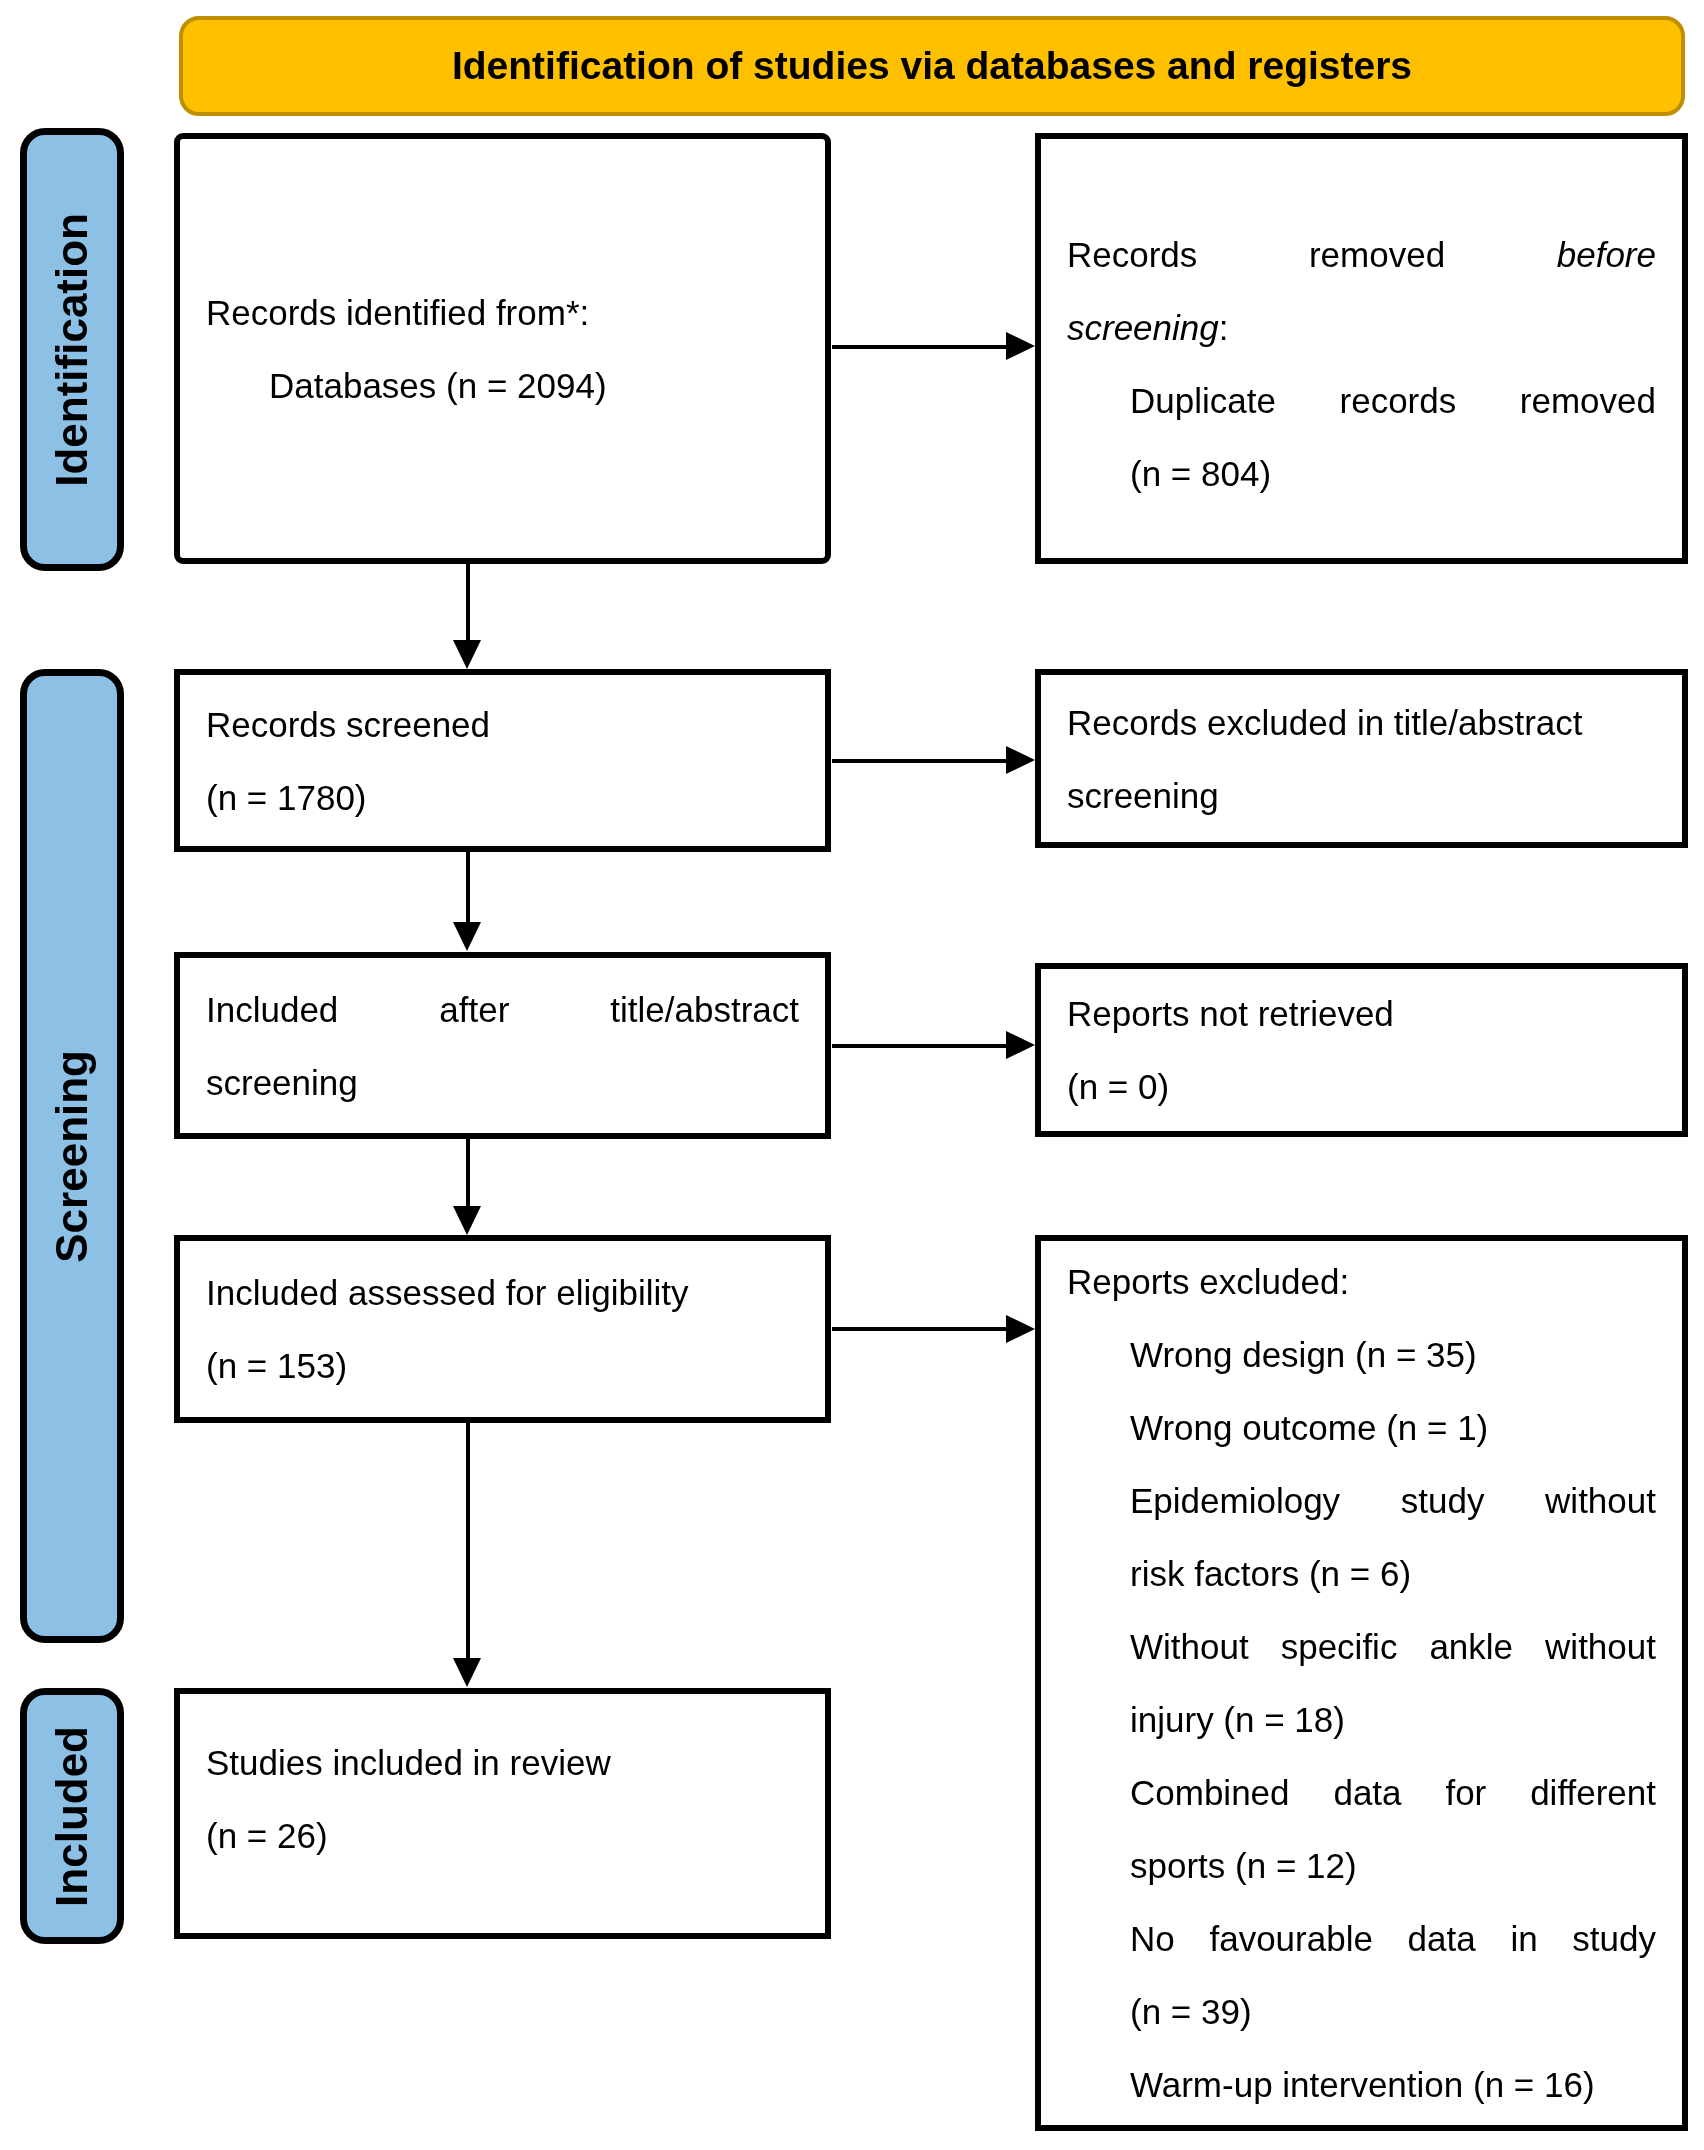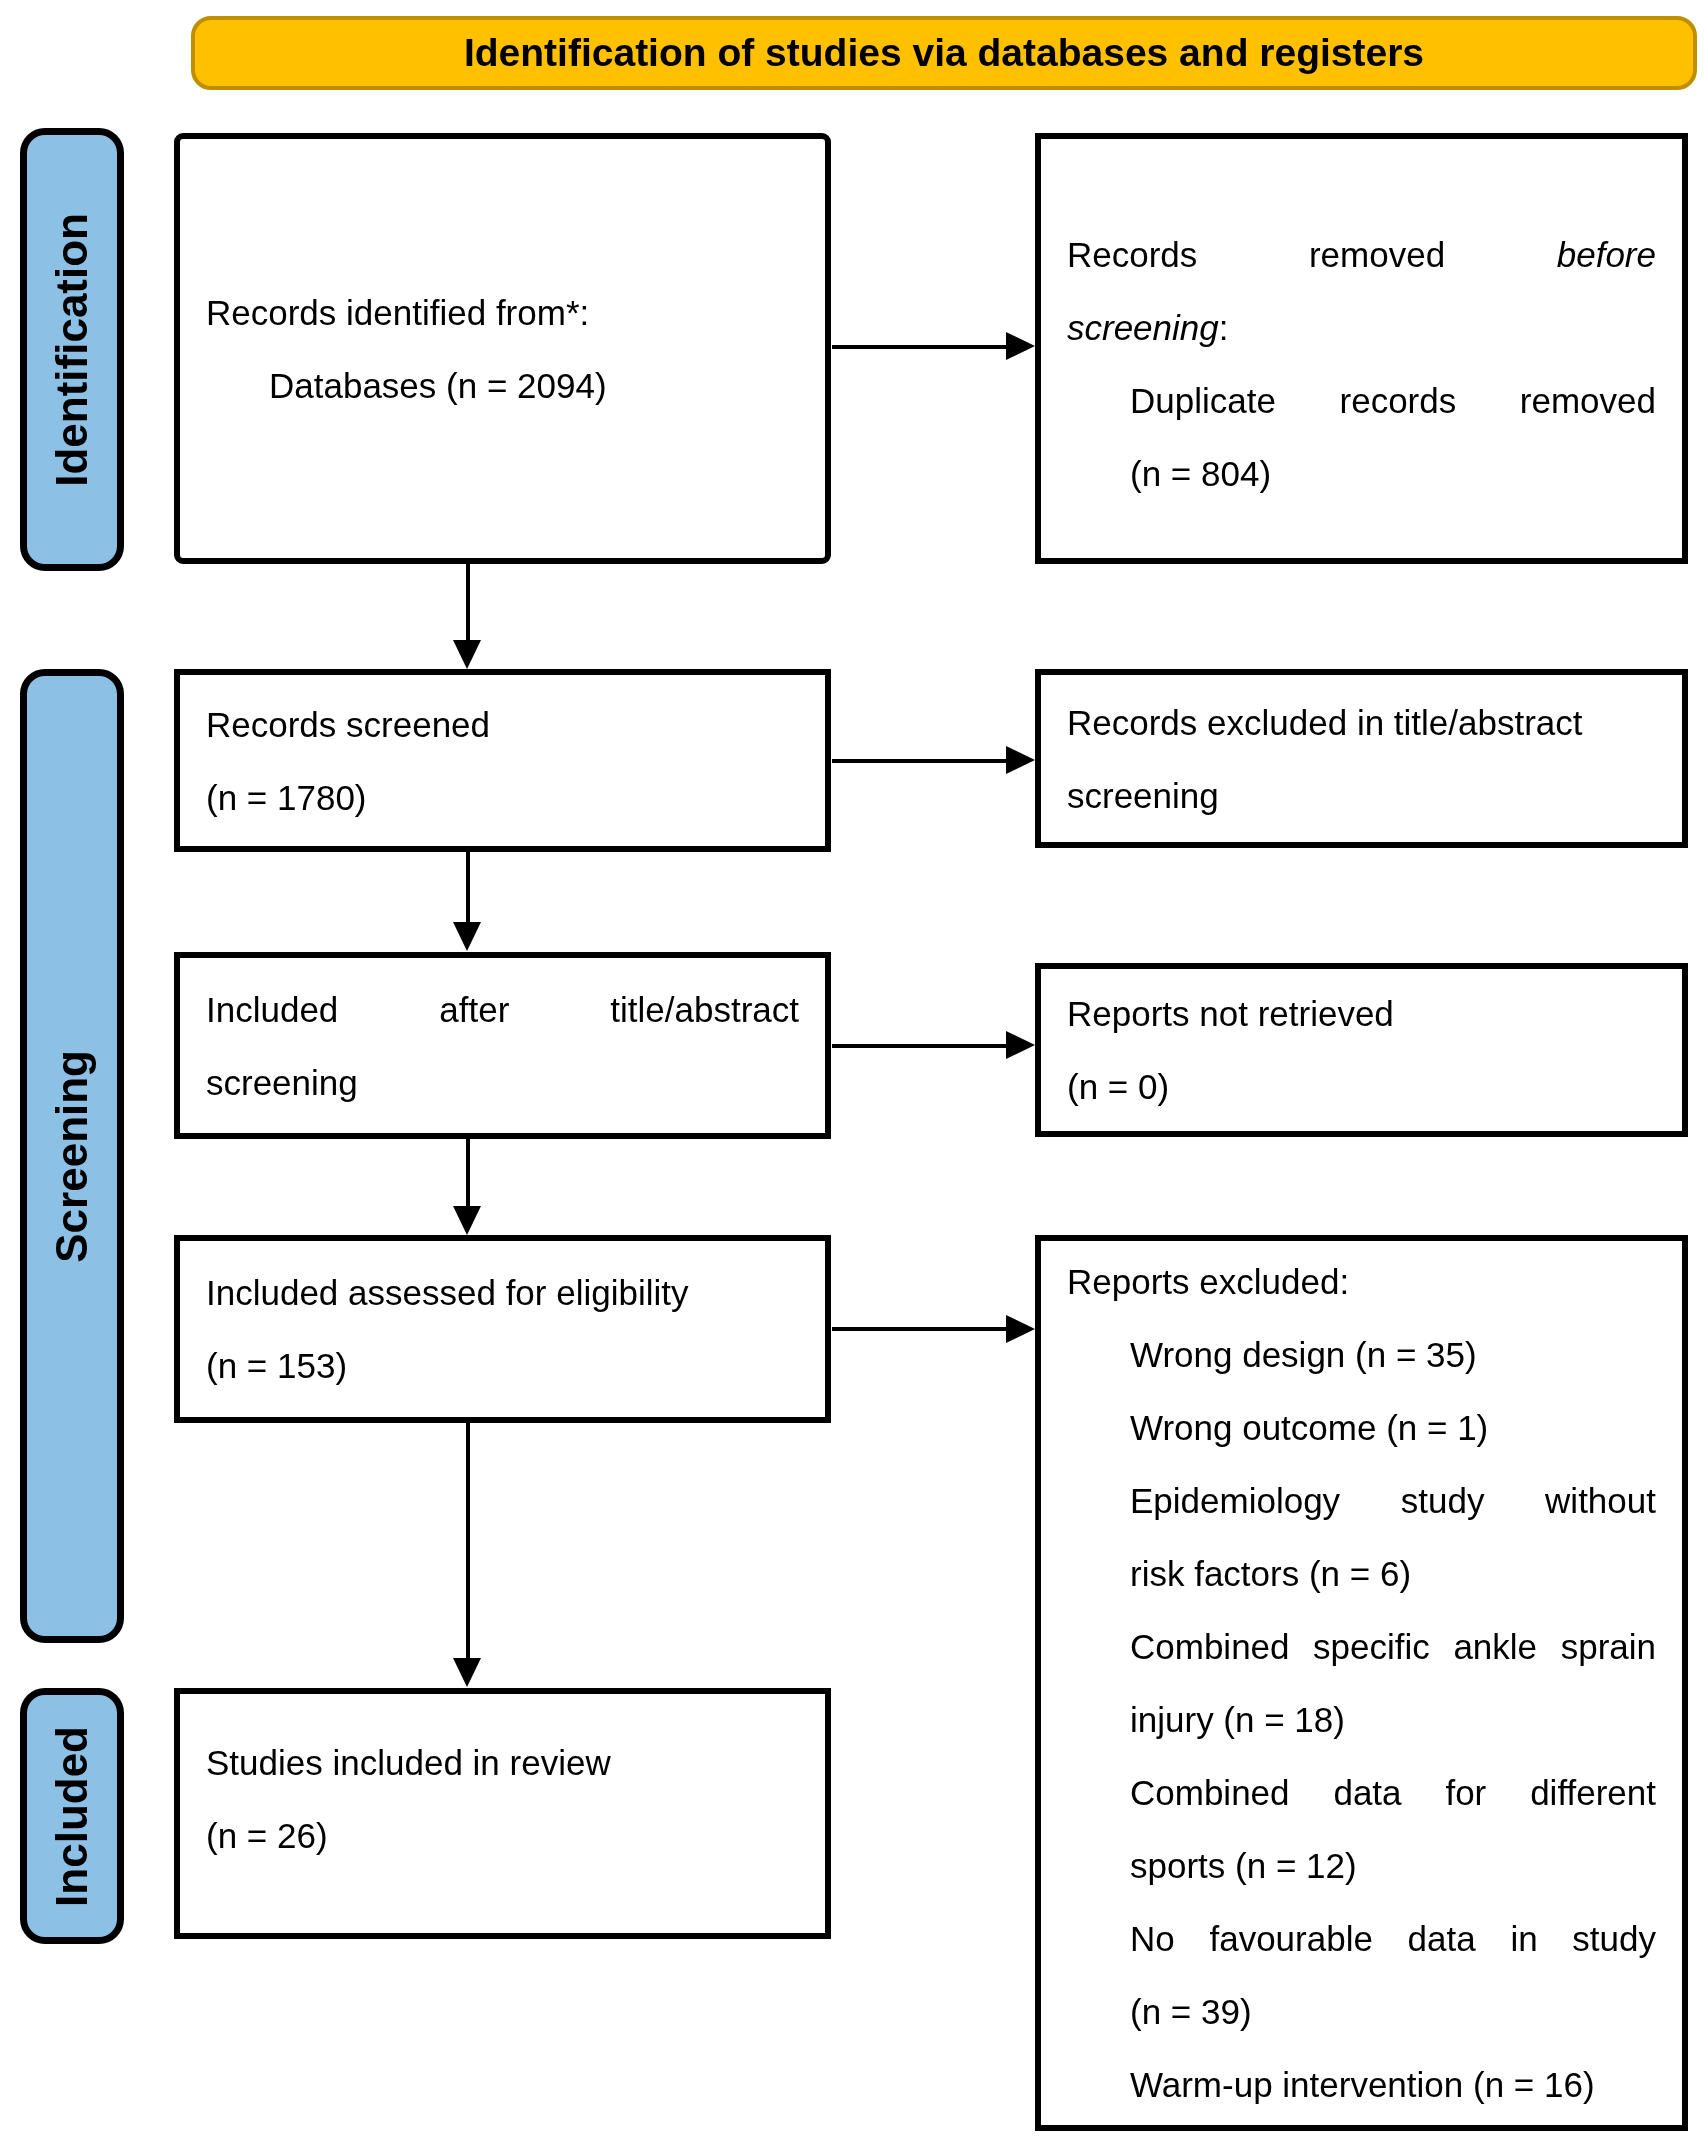--- a/index.html
+++ b/index.html
@@ -5,27 +5,27 @@
   html,body{margin:0;padding:0;background:#ffffff;}
   .page{
     position:relative;
     width:1704px;height:2151px;
     background:#ffffff;
     font-family:"Liberation Sans","DejaVu Sans",sans-serif;
     color:#000;
   }
   
   .banner{
-    position:absolute;left:179px;top:16.3px;width:1506px;height:74px;
+    position:absolute;left:179px;top:16.3px;width:1506px;height:100px;
     background:var(--banner-fill,#FFC000);
     border:4.2px solid var(--banner-border,#BF8F00);
     border-radius:20px;
     box-sizing:border-box;
     display:flex;align-items:center;justify-content:center;
-    font-size:39px;font-weight:bold;margin-left:12px;
+    font-size:39px;font-weight:bold;
   }
   
   .stage{
     position:absolute;left:19.5px;width:104px;
     background:var(--sidebar-fill,#8CC0E5);
     border:7.4px solid #000;
     border-radius:25px;
     box-sizing:border-box;
     display:flex;align-items:center;justify-content:center;
     font-size:44px;font-weight:bold;
@@ -126,21 +126,21 @@
     <div class="line">Reports not retrieved</div>
     <div class="line">(n = 0)</div>
   </div>
 
   <div class="box col-r" style="top:1235px;height:896px;">
     <div class="line">Reports excluded:</div>
     <div class="line ind">Wrong design (n = 35)</div>
     <div class="line ind">Wrong outcome (n = 1)</div>
     <div class="line ind jst">Epidemiology study without</div>
     <div class="line ind">risk factors (n = 6)</div>
-    <div class="line ind jst">Combined specific ankle sprain</div>
+    <div class="line ind jst">Without specific ankle without</div>
     <div class="line ind">injury (n = 18)</div>
     <div class="line ind jst">Combined data for different</div>
     <div class="line ind">sports (n = 12)</div>
     <div class="line ind jst">No favourable data in study</div>
     <div class="line ind">(n = 39)</div>
     <div class="line ind">Warm-up intervention (n = 16)</div>
   </div>
 
   <div class="hline" style="left:832px;top:345px;width:174px;"></div>
   <div class="head-r" style="left:1006px;top:332px;"></div>

